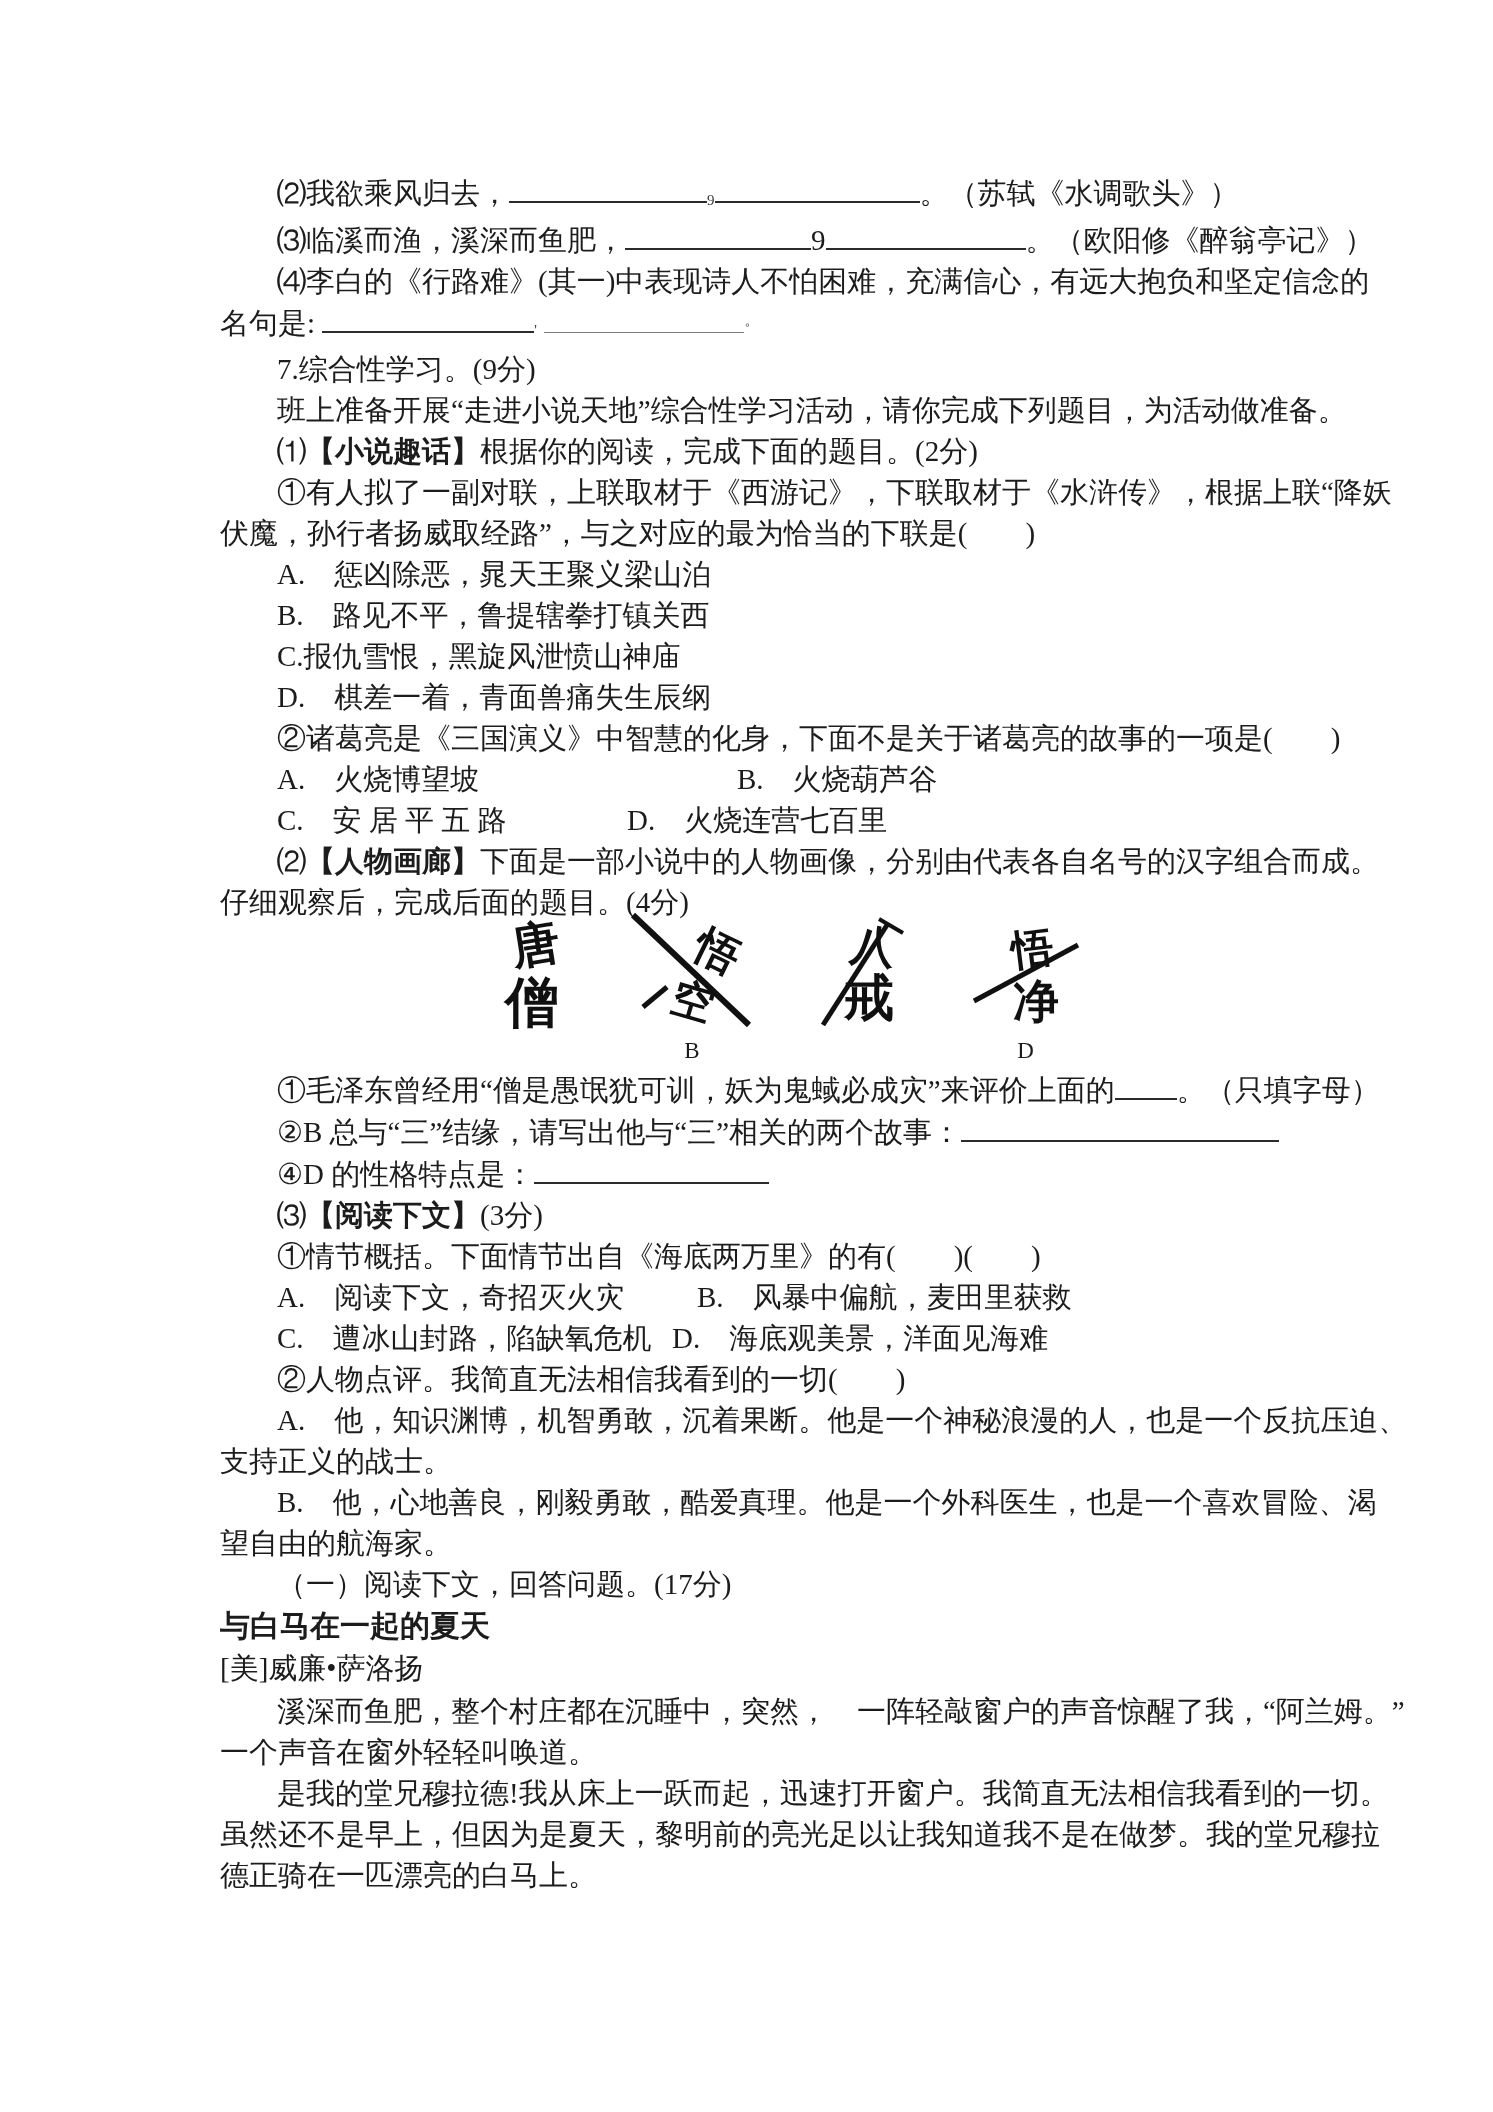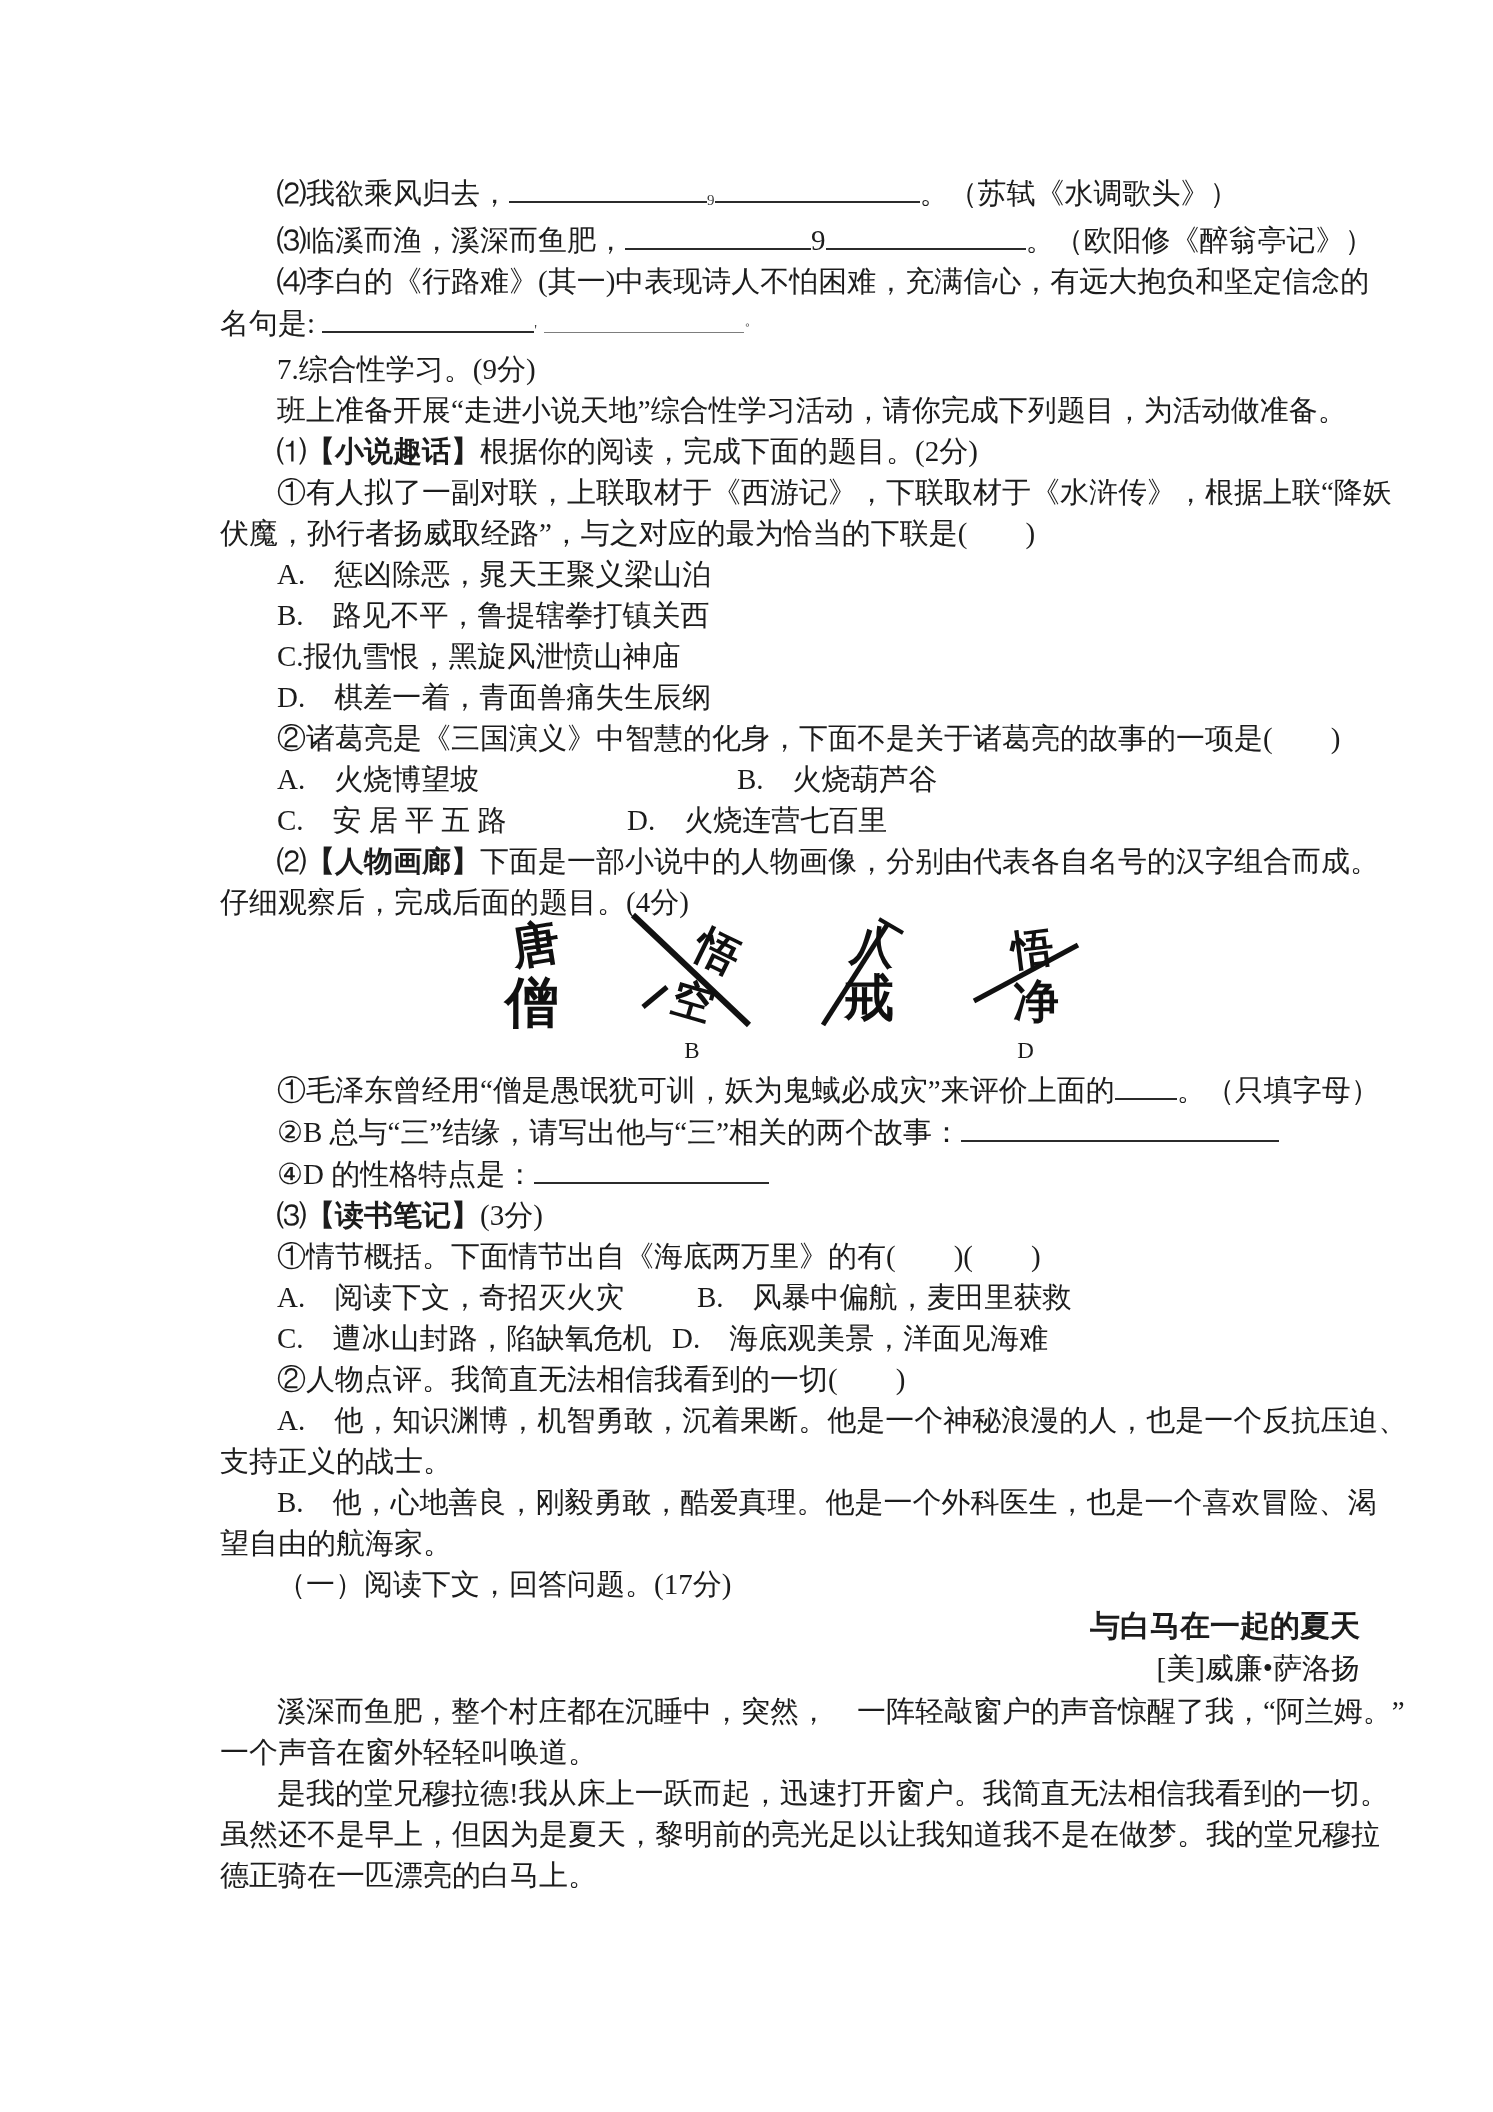--- a/index.html
+++ b/index.html
@@ -5,21 +5,21 @@
   html,body{margin:0;padding:0;}
   body{width:1493px;height:2112px;background:#fff;}
   .page{
     position:relative;width:1493px;height:2112px;background:#ffffff;overflow:hidden;
     font-family:"Liberation Serif","DejaVu Serif",serif;color:#1c1c1c;
   }
   .content{position:absolute;left:220px;top:172px;width:1140px;font-size:29px;line-height:41px;}
   .line{white-space:nowrap;}
   .ind{padding-left:57px;}
   .hei{font-family:"Liberation Sans","DejaVu Sans",sans-serif;font-weight:700;}
-  .center{text-align:right;white-space:nowrap;}
+  .center{text-align:left;white-space:nowrap;}
   .passage-title{font-size:30px;}
   .blank{display:inline-block;height:1em;border-bottom:2px solid #2b2b2b;vertical-align:baseline;}
   .blank.light{border-bottom:1.5px solid #7d7d7d;}
   .tiny{font-size:15px;color:#3a3a3a;display:inline-block;transform:translateY(2px);}
   .tiny.raised{transform:translateY(-8px);}
   .optcol{display:inline-block;}
   .w460{width:460px;}
   .w420{width:420px;}
   .w395{width:395px;}
   .w350{width:350px;}
@@ -136,21 +136,21 @@
       <span>①毛泽东曾经用“僧是愚氓犹可训，妖为鬼蜮必成灾”来评价上面的</span><span class="blank" style="width:62px"></span><span>。（只填字母）</span>
     </div>
     <div class="line ind">
       <span>②B 总与“三”结缘，请写出他与“三”相关的两个故事：</span><span class="blank" style="width:318px"></span>
     </div>
     <div class="line ind">
       <span>④D 的性格特点是：</span><span class="blank" style="width:235px"></span>
     </div>
 
     <div class="line ind">
-      <span>⑶</span><span class="hei">【读书笔记】</span><span>(3分)</span>
+      <span>⑶</span><span class="hei">【阅读下文】</span><span>(3分)</span>
     </div>
     <div class="line ind">
       <span>①情节概括。下面情节出自《海底两万里》的有(　　)(　　)</span>
     </div>
     <div class="line ind">
       <span class="optcol w420">A.　阅读下文，奇招灭火灾</span><span>B.　风暴中偏航，麦田里获救</span>
     </div>
     <div class="line ind">
       <span class="optcol w395">C.　遭冰山封路，陷缺氧危机</span><span>D.　海底观美景，洋面见海难</span>
     </div>

